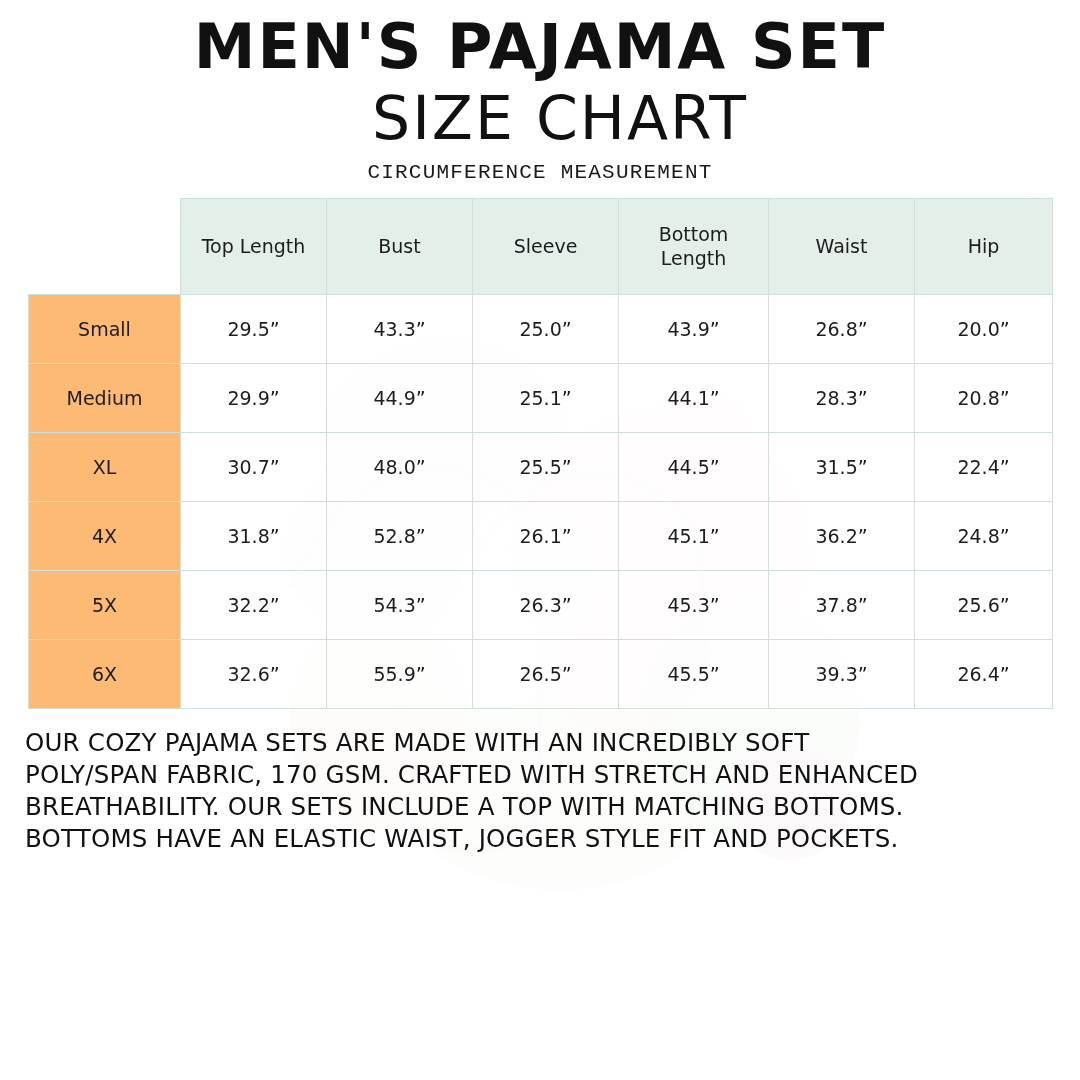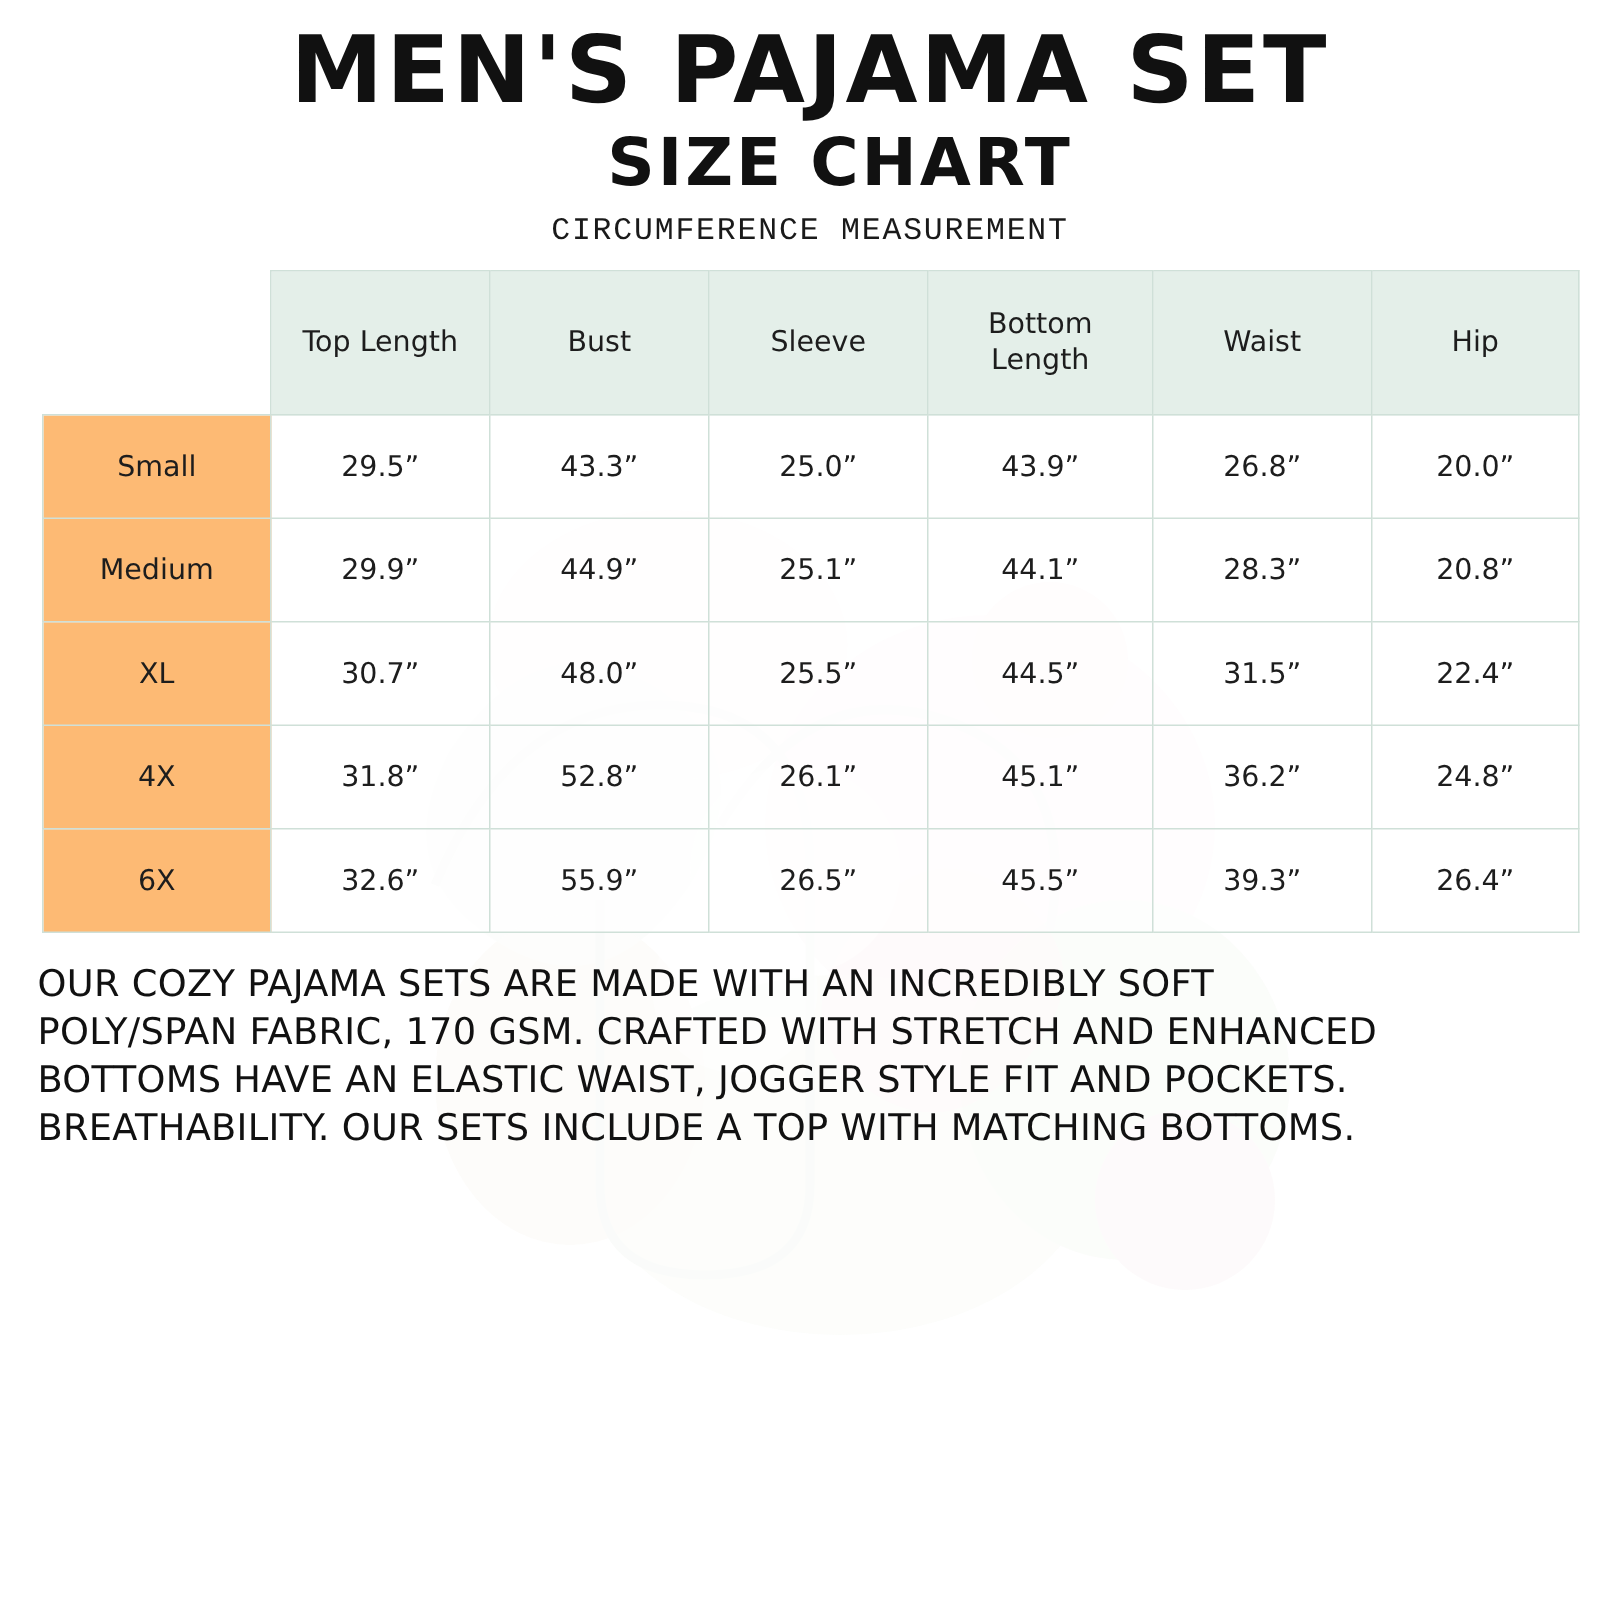--- a/index.html
+++ b/index.html
@@ -46,22 +46,22 @@
     font-family: "DejaVu Sans", sans-serif;
     font-weight: bold;
     font-size: 62px;
     letter-spacing: 2px;
     color: #111111;
     line-height: 1.05;
     margin: 0;
   }
   .sub-title {
     font-family: "DejaVu Sans", sans-serif;
-    font-weight: bold;
-    font-size: 44px;
+    font-weight: normal;
+    font-size: 60px;
     letter-spacing: 2px;
     color: #111111;
     line-height: 1.1;
     margin: 6px 0 0 0;
     padding-left: 40px;
   }
   .sub-sub-title {
     font-family: Liberation Mono, monospace;
     font-size: 21px;
     letter-spacing: 1.2px;
@@ -222,32 +222,41 @@
         <tr>
           <th class="size-label">4X</th>
           <td>31.8”</td>
           <td>52.8”</td>
           <td>26.1”</td>
           <td>45.1”</td>
           <td>36.2”</td>
           <td>24.8”</td>
         </tr>
         <tr>
+          <th class="size-label">5X</th>
+          <td>32.2”</td>
+          <td>54.3”</td>
+          <td>26.3”</td>
+          <td>45.3”</td>
+          <td>37.8”</td>
+          <td>25.6”</td>
+        </tr>
+        <tr>
           <th class="size-label">6X</th>
           <td>32.6”</td>
           <td>55.9”</td>
           <td>26.5”</td>
           <td>45.5”</td>
           <td>39.3”</td>
           <td>26.4”</td>
         </tr>
       </tbody>
     </table>
   </div>
 
   <div class="footer-note">
     <div>OUR COZY PAJAMA SETS ARE MADE WITH AN INCREDIBLY SOFT</div>
     <div>POLY/SPAN FABRIC, 170 GSM. CRAFTED WITH STRETCH AND ENHANCED</div>
+    <div>BREATHABILITY. OUR SETS INCLUDE A TOP WITH MATCHING BOTTOMS.</div>
     <div>BOTTOMS HAVE AN ELASTIC WAIST, JOGGER STYLE FIT AND POCKETS.</div>
-    <div>BREATHABILITY. OUR SETS INCLUDE A TOP WITH MATCHING BOTTOMS.</div>
   </div>
 
 </div>
 
 </body></html>

